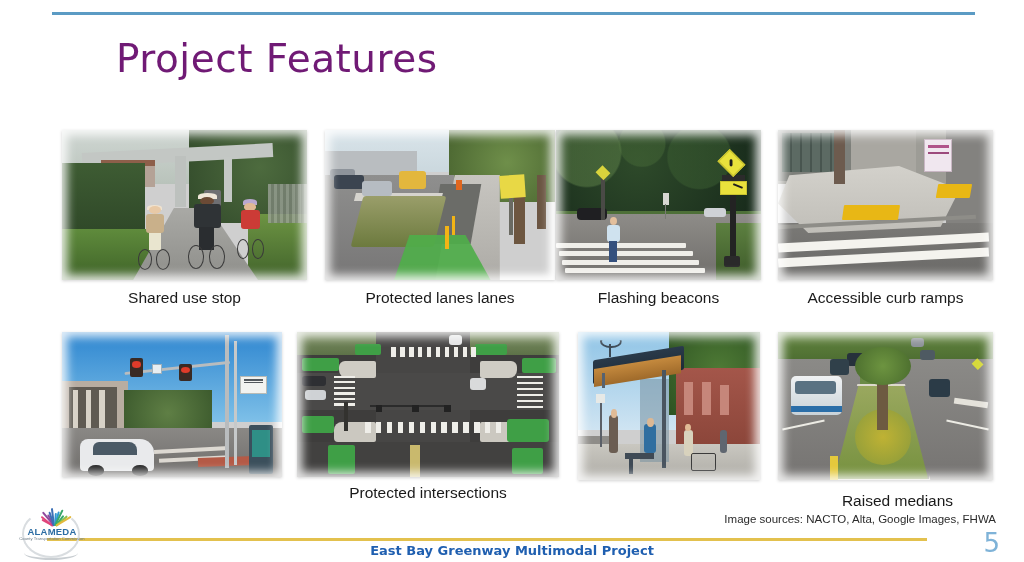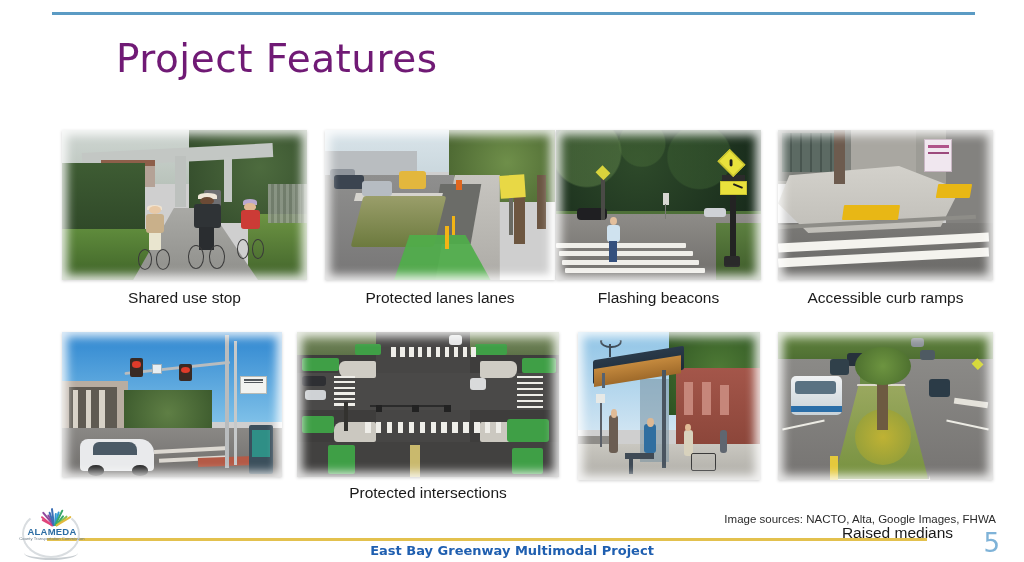--- a/index.html
+++ b/index.html
@@ -630,21 +630,21 @@
       <div class="L p8-shrub"></div>
       <div class="L p8-trunk"></div>
         <div class="L p8-canopy"></div>
       <div class="L p8-bus"></div>
       <div class="L p8-buswin"></div>
         <div class="L p8-busstrip"></div>
       <div class="L p8-yellow"></div>
       <div class="L p8-sign"></div>
     </div>
   </div>
-  <div class="caption" style="left:790px;top:492px;width:215px;margin-top:32px;">Raised medians</div>
+  <div class="caption" style="left:790px;top:492px;width:215px;">Raised medians</div>
 
 </div>
 
 <div class="src">Image sources: NACTO, Alta, Google Images, FHWA</div>
 <div class="rule-gold"></div>
 <div class="footer-text">East Bay Greenway Multimodal Project</div>
 <div class="pagenum">5</div>
 
 <div class="logo">
   <div class="ring"></div>

